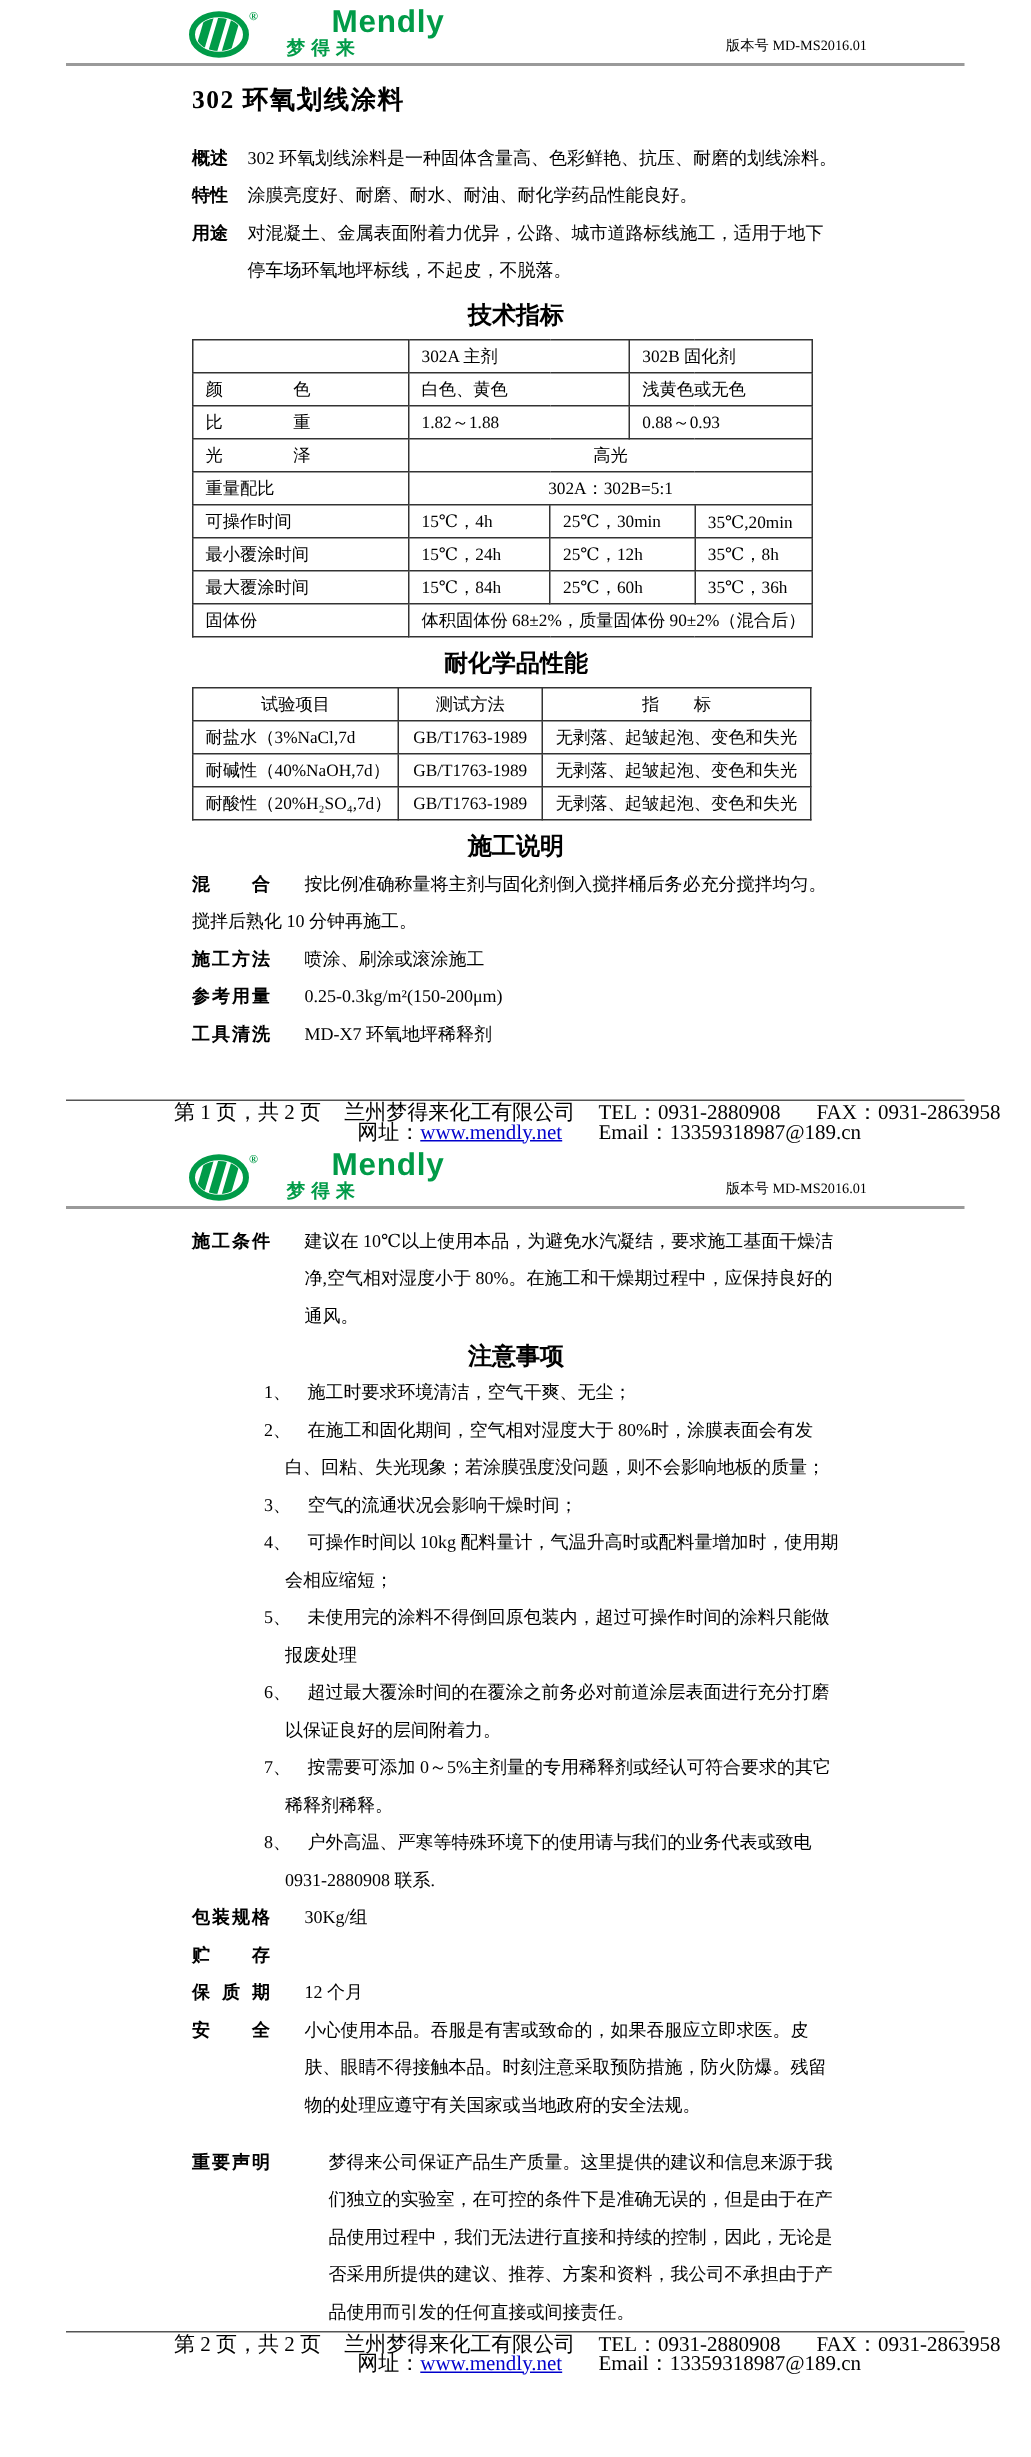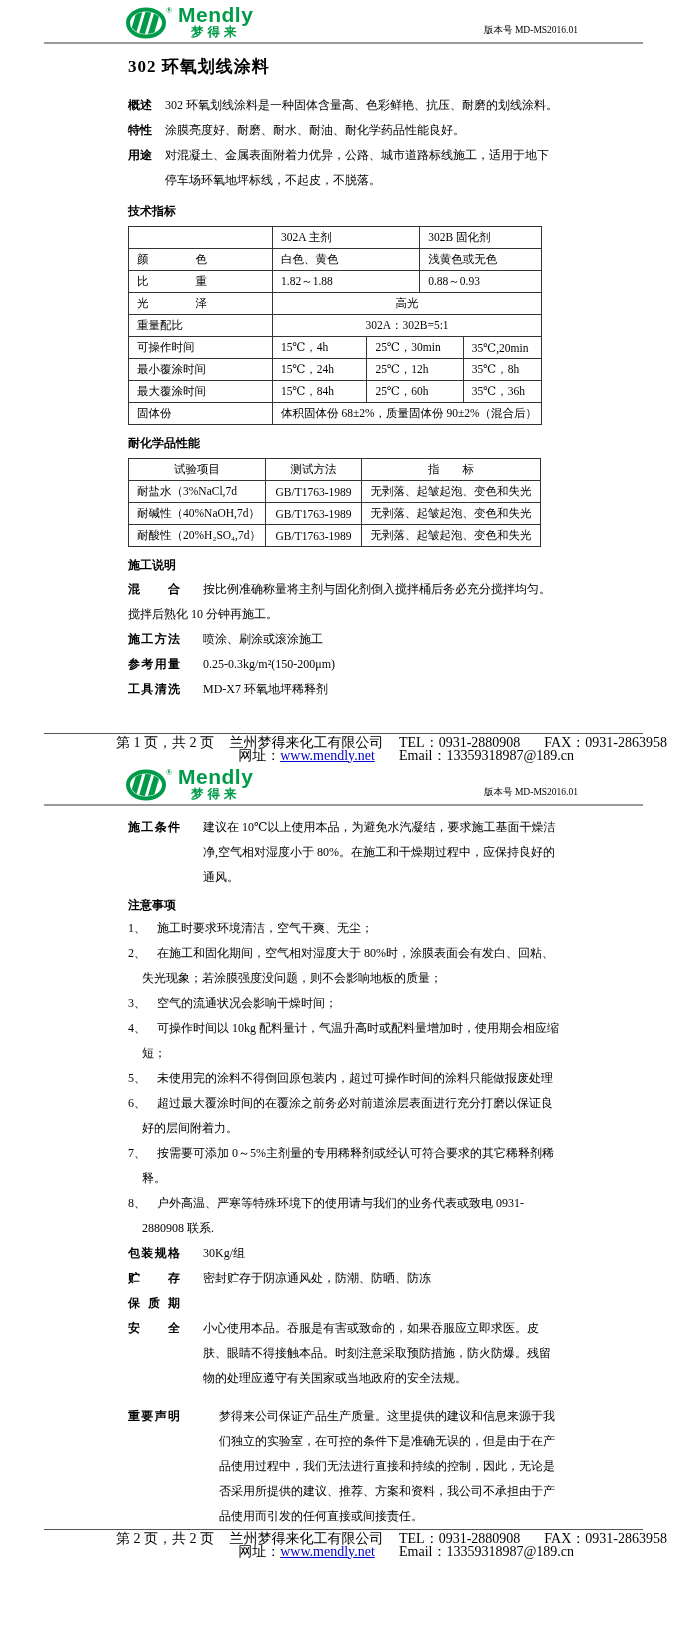--- a/index.html
+++ b/index.html
@@ -13,30 +13,30 @@
   #page1 { height:762px; }
   #page2 { height:759px; }
 
   
   .hdr { display:flex; justify-content:space-between; align-items:flex-end;
          padding:4px 109px 2px 125px; }
   .logo { display:flex; align-items:flex-start; }
   .logo svg { display:block; }
   .logo-text { margin-left:3px; line-height:1; }
   .logo-en { font-family:"Liberation Sans",sans-serif; font-weight:bold;
-             font-size:21px; letter-spacing:0.5px; }
+             font-size:21px; letter-spacing:0.5px;margin-left:43px; }
   .logo-zh { font-weight:bold; font-size:12.5px; letter-spacing:4px; margin:1px 0 0 13px; }
   .green { color:#009B48; }
   .version { font-size:9.5px; padding-bottom:3px; white-space:nowrap; }
   .rule-top { border:none; border-top:2px solid #9a9a9a; margin:0 44px; }
 
   
   .content { padding:0 127px 0 128px; }
   h1 { font-size:17px; font-weight:bold; margin:11px 0 0 128px; letter-spacing:1px; }
-  h2 { font-size:12px; font-weight:bold; margin-top:7px; line-height:22px; }
+  h2 { font-size:16px; font-weight:bold; margin-top:7px; line-height:22px;text-align:center; }
 
   .row { display:flex; line-height:25px; align-items:flex-start; }
   .lbl2 { flex:0 0 26px; font-weight:bold; white-space:nowrap; }
   .row .txt2 { margin-left:11px; flex:1; }
   .lbl4 { flex:0 0 52px; font-weight:bold; display:inline-block;
           text-align:justify; text-align-last:justify; white-space:normal; }
   .row .txt4 { margin-left:23px; flex:1; }
 
   .sp { display:inline-block; width:52px; text-align:justify; text-align-last:justify;
         font-weight:bold; vertical-align:top; }
@@ -44,21 +44,21 @@
   p.mix .gap { display:inline-block; width:23px; }
 
   table { border-collapse:collapse; margin-top:4px; table-layout:fixed; }
   td { border:1px solid #333; font-size:11.5px; height:22px;
        padding:1px 4px 1px 8px; vertical-align:middle; white-space:nowrap; }
   td.c { text-align:center; padding-left:4px; }
   .spc { display:inline-block; width:70px; text-align:justify; text-align-last:justify; }
   .sph { display:inline-block; width:46px; text-align:justify; text-align-last:justify; }
 
   
-  .note { line-height:25px; padding-left:14px; text-indent:-14px; }
+  .note { line-height:25px; padding-left:14px; text-indent:-14px;margin-left:48px; }
   .note .num { margin-right:11px; }
 
   .mt { margin-top:13px;gap:16px; }
 
   
   .ftr { margin-top:auto; border-top:1px solid #555; margin-left:44px; margin-right:44px;
          padding-top:3px; display:flex; font-size:14px; line-height:12.5px; }
   .ftr .pg { flex:0 0 145px; padding-left:72px; white-space:nowrap; }
   .ftr .mid { flex:0 0 185px; text-align:center; }
   .ftr .right { flex:1; text-align:left; white-space:nowrap; }
@@ -278,24 +278,24 @@
     <p class="note"><span class="num">6、</span><span>超过最大覆涂时间的在覆涂之前务必对前道涂层表面进行充分打磨以保证良好的层间附着力。</span></p>
     <p class="note"><span class="num">7、</span><span>按需要可添加 0～5%主剂量的专用稀释剂或经认可符合要求的其它稀释剂稀释。</span></p>
     <p class="note"><span class="num">8、</span><span>户外高温、严寒等特殊环境下的使用请与我们的业务代表或致电 0931-2880908 联系.</span></p>
 
     <div class="row">
       <b class="lbl4">包装规格</b>
       <span class="txt4">30Kg/组</span>
     </div>
     <div class="row">
       <b class="lbl4">贮存</b>
-      <span class="txt4">密封贮存于阴凉通风处，防潮、防晒、防冻</span>
     </div>
     <div class="row">
       <b class="lbl4">保质期</b>
+      <span class="txt4">12 个月</span>
     </div>
     <div class="row">
       <b class="lbl4">安全</b>
       <span class="txt4">小心使用本品。吞服是有害或致命的，如果吞服应立即求医。皮肤、眼睛不得接触本品。时刻注意采取预防措施，防火防爆。残留物的处理应遵守有关国家或当地政府的安全法规。</span>
     </div>
     <div class="row mt">
       <b class="lbl4">重要声明</b>
       <span class="txt4">梦得来公司保证产品生产质量。这里提供的建议和信息来源于我们独立的实验室，在可控的条件下是准确无误的，但是由于在产品使用过程中，我们无法进行直接和持续的控制，因此，无论是否采用所提供的建议、推荐、方案和资料，我公司不承担由于产品使用而引发的任何直接或间接责任。</span>
     </div>
   </div>

